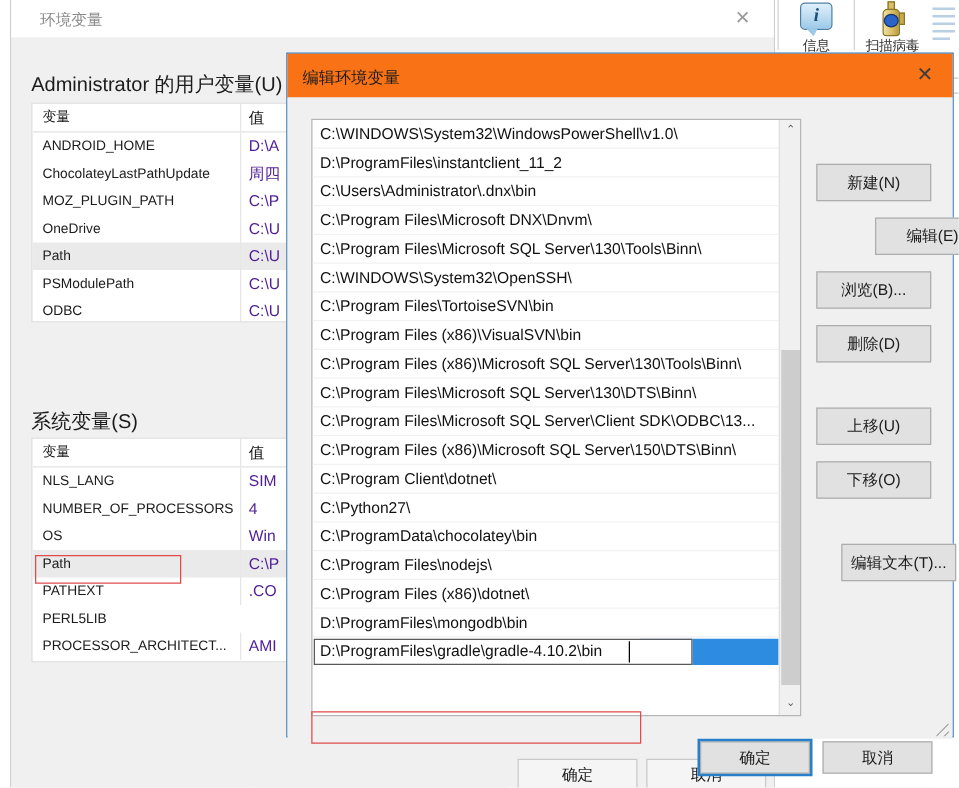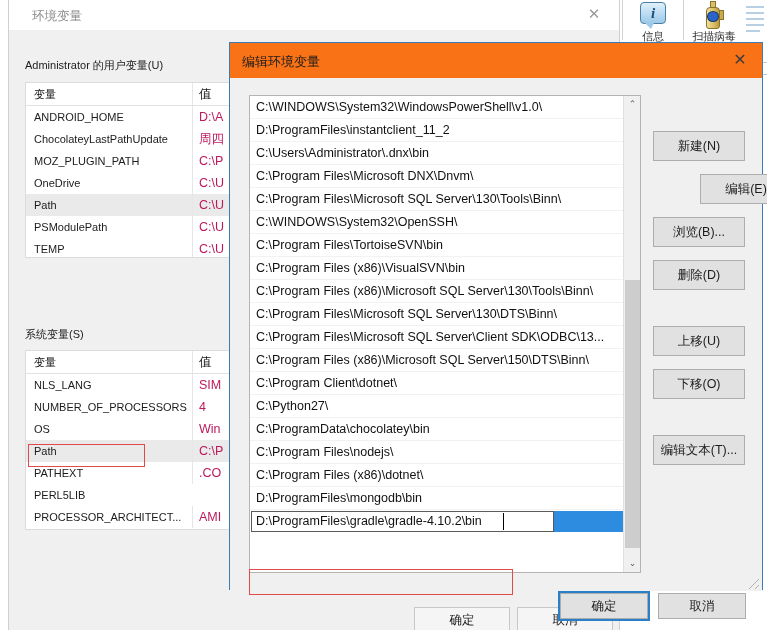--- a/index.html
+++ b/index.html
@@ -182,21 +182,21 @@
   }
   .bg-body {
     position: absolute;
     left: 0; top: 30px;
     width: 100%; height: 600px;
     background: #f0f0f0;
   }
 
   .group-label {
     position: absolute;
-    font-size: 11px;
+    font-size: 16px;
     color: #1b1b1b;
   }
   .var-table {
     position: absolute;
     background: #ffffff;
     border: 1px solid #dcdcdc;
     box-sizing: border-box;
     overflow: hidden;
   }
   .vt-head {
@@ -219,21 +219,21 @@
     color: #1b1b1b;
     white-space: nowrap;
     overflow: hidden;
     line-height: 22px;
   }
   .vt-c2 {
     flex: 1;
     padding-left: 6px;
     box-sizing: border-box;
     font-size: 12.5px;
-    color: #be185d;
+    color: #4c1d95;
     white-space: nowrap;
     overflow: hidden;
     line-height: 22px;
     border-left: 1px solid #e6e6e6;
   }
   .vt-head .vt-c1, .vt-head .vt-c2 { color: #111; }
 
   
   .annot-box {
     position: absolute;
@@ -508,21 +508,21 @@
       </div>
       <div class="vt-row selected">
         <div class="vt-c1">Path</div>
         <div class="vt-c2">C:\U</div>
       </div>
       <div class="vt-row">
         <div class="vt-c1">PSModulePath</div>
         <div class="vt-c2">C:\U</div>
       </div>
       <div class="vt-row">
-        <div class="vt-c1">TEMP</div>
+        <div class="vt-c1">ODBC</div>
         <div class="vt-c2">C:\U</div>
       </div>
     </div>
 
     <div class="group-label" style="left:16px; top:297px;">系统变量(S)</div>
 
     <div class="var-table" style="left:16px; top:320px; width:212px; height:180px;">
       <div class="vt-head">
         <div class="vt-c1">变量</div>
         <div class="vt-c2">值</div>
@@ -608,20 +608,20 @@
     </div>
 
     <div class="annot-box" style="left:19px; top:491px; width:264px; height:26px;"></div>
 
     <div class="dlg-btn" style="top:53px;">新建(N)</div>
     <div class="dlg-btn" style="top:96px;margin-left:47px;">编辑(E)</div>
     <div class="dlg-btn" style="top:139px;">浏览(B)...</div>
     <div class="dlg-btn" style="top:182px;">删除(D)</div>
     <div class="dlg-btn" style="top:248px;">上移(U)</div>
     <div class="dlg-btn" style="top:291px;">下移(O)</div>
-    <div class="dlg-btn" style="top:357px;">编辑文本(T)...</div>
+    <div class="dlg-btn" style="top:357px;margin-left:20px;">编辑文本(T)...</div>
 
     <div class="dlg-ok">确定</div>
     <div class="dlg-cancel">取消</div>
 
     <div class="resize-grip"></div>
   </div>
 </div>
 
 </body></html>

